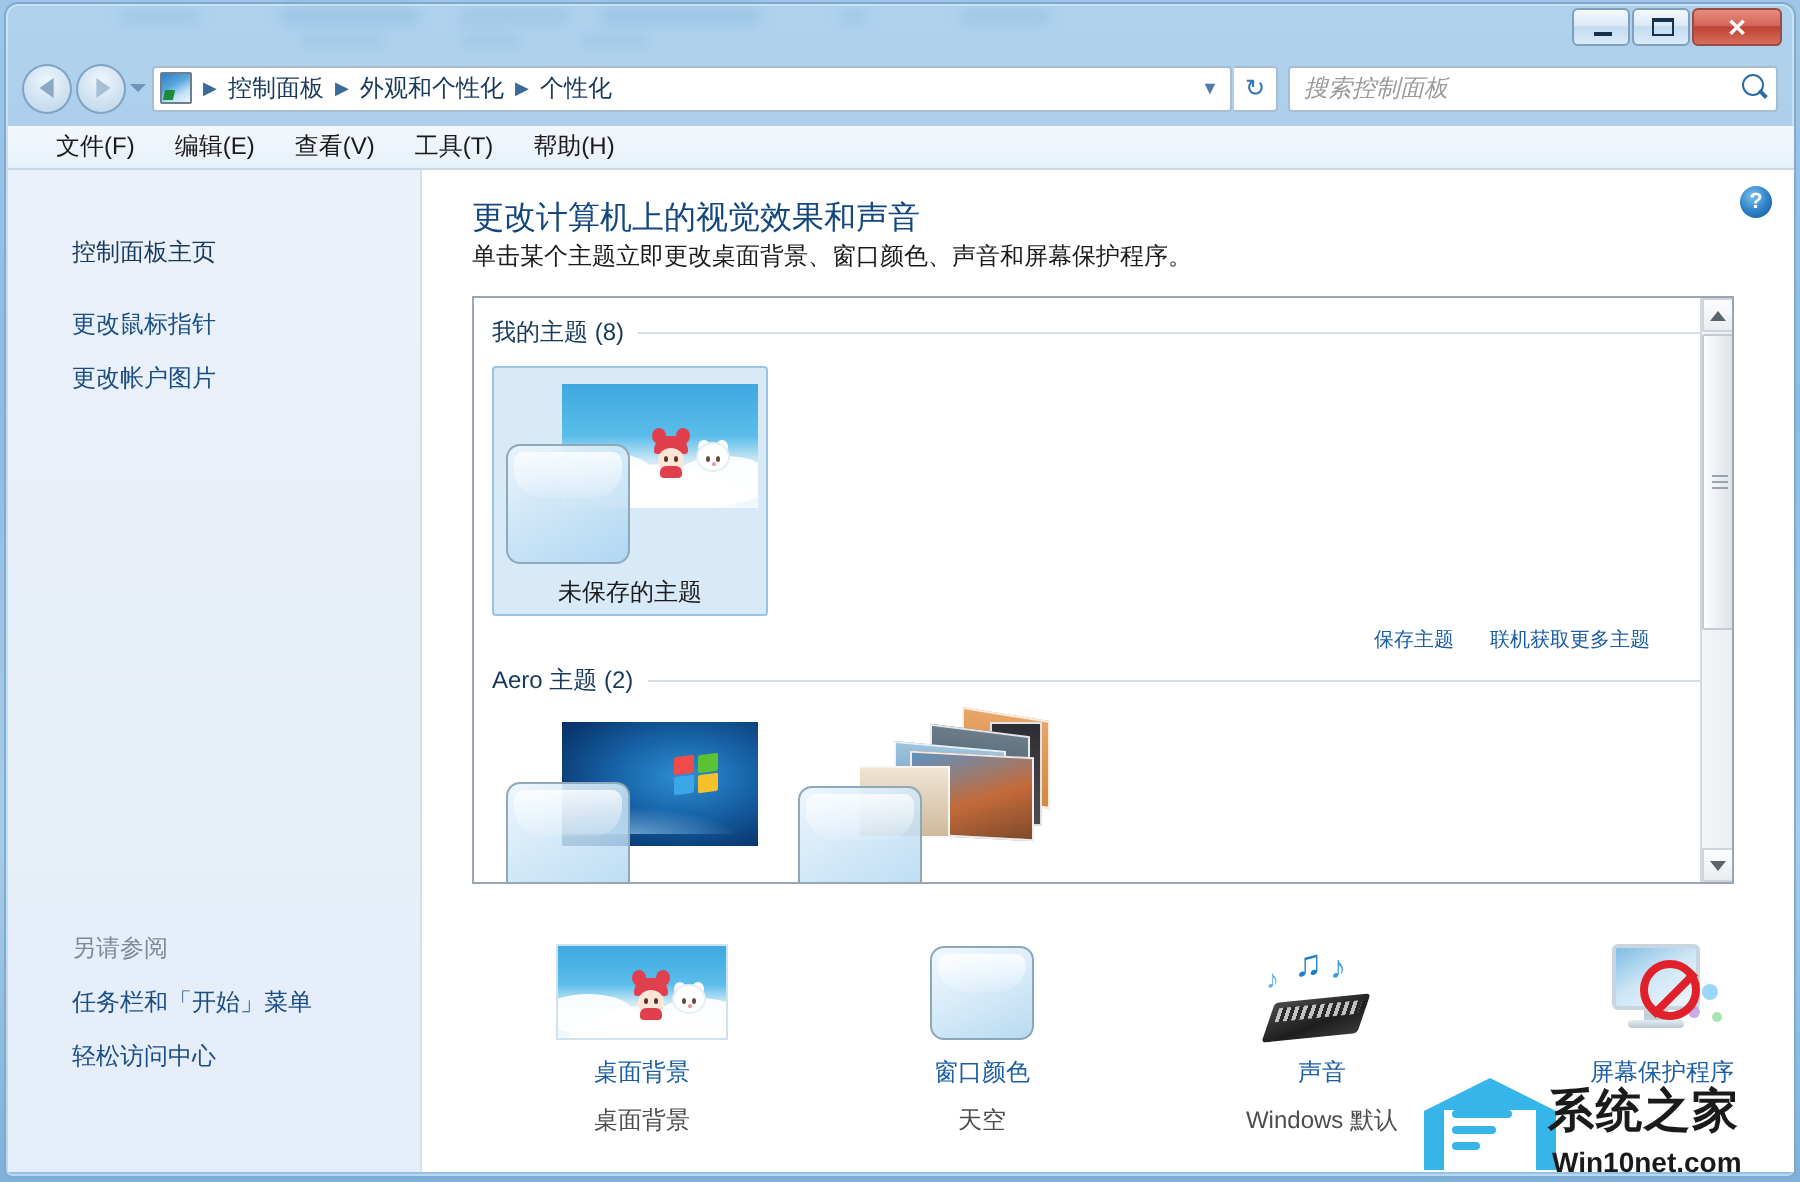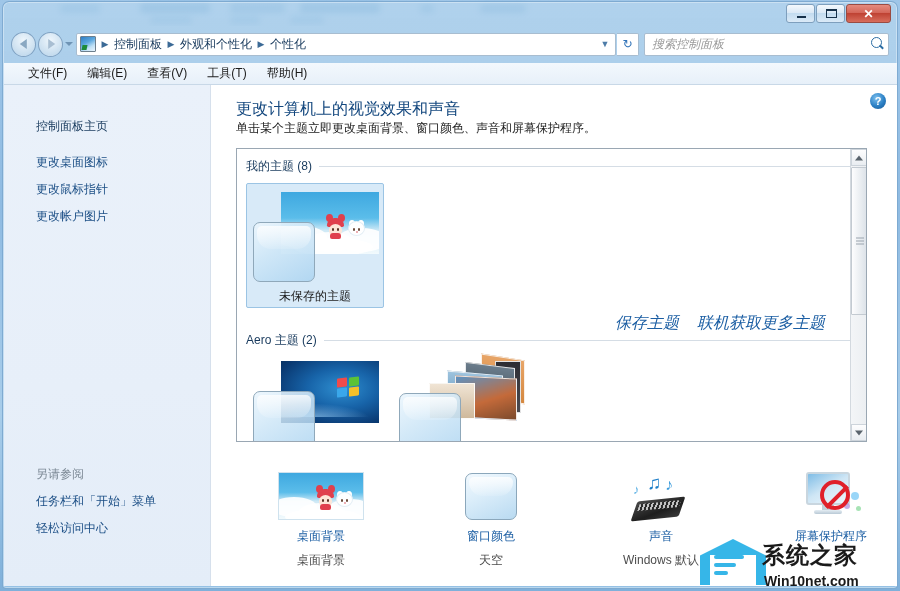--- a/index.html
+++ b/index.html
@@ -225,21 +225,21 @@
   .fan .s1 { left:56px; top:0;  width:44px; height:44px; background:linear-gradient(180deg,#e8a567,#d4873f); transform:skewY(9deg); }
   .fan .s2 { left:40px; top:8px; width:50px; height:40px; background:linear-gradient(180deg,#6b7d8c,#3e4a55); transform:skewY(7deg); }
   .fan .s3 { left:22px; top:16px; width:56px; height:40px; background:linear-gradient(180deg,#9dc3de,#5e8fb5); transform:skewY(5deg); }
   .fan .s4 { left:30px; top:20px; width:62px; height:42px; background:linear-gradient(160deg,#5c93c4 0%,#c46a3a 55%,#7c4a2c 100%); transform:skewY(3deg); }
   .fan .s5 { left:70px; top:4px; width:26px; height:52px; background:linear-gradient(180deg,#2d2d33,#4b4b52); }
   .fan .s6 { left:4px; top:26px; width:46px; height:36px; background:linear-gradient(180deg,#f0e4d4,#cfb99c); }
 
   .links-row {
     position:absolute; right:14px; bottom:10px; display:flex; gap:18px;
   }
-  .tlink { font-size:16px; color:#1b5ea3; cursor:default;font-style:italic; }
+  .tlink { font-size:10px; color:#1b5ea3; cursor:default; }
 
   
   .vscroll {
     position:absolute; right:0; top:0; width:16px; height:292px;
     background:linear-gradient(90deg,#f3f5f7,#eceff2); border-left:1px solid #d3d9df;
   }
   .sb-btn { width:16px; height:17px; position:relative;
     background:linear-gradient(180deg,#fdfdfe,#e9edf1); border:1px solid #cdd4db; }
   .sb-btn.down { position:absolute; bottom:0; }
   .sb-btn .t { position:absolute; left:50%; top:50%; width:0; height:0;
@@ -299,21 +299,21 @@
   .nosign { position:absolute; left:20px; top:10px; width:30px; height:30px; border-radius:50%;
     border:4px solid #e0202a; }
   .nosign::after{ content:""; position:absolute; left:-2px; top:11px; width:30px; height:4px;
     background:#e0202a; transform:rotate(-45deg); }
   .bub { position:absolute; border-radius:50%; }
   .bub.b1 { right:3px; top:22px; width:8px; height:8px; background:rgba(120,200,245,.75); }
   .bub.b2 { right:12px; top:33px; width:6px; height:6px; background:rgba(175,140,220,.7); }
   .bub.b3 { right:1px; top:36px; width:5px; height:5px; background:rgba(130,215,150,.7); }
 
   
-  .watermark { position:absolute; right:18px; bottom:2px; width:182px; height:56px; z-index:40;text-align:right; }
+  .watermark { position:absolute; right:6px; bottom:2px; width:182px; height:56px; z-index:40;text-align:right; }
   .wm-logo { position:absolute; left:0; bottom:4px; width:66px; height:46px; }
   .wm-house { position:absolute; left:0; bottom:0; width:66px; height:46px;
     background:#36b6e8; clip-path:polygon(50% 0,100% 36%,100% 100%,0 100%,0 36%); }
   .wm-cut { position:absolute; left:10px; bottom:0; width:46px; height:30px; background:#fff;
     clip-path:polygon(0 0,100% 0,100% 100%,0 100%); }
   .wm-bars { position:absolute; left:14px; bottom:6px; width:40px; }
   .wm-bars i { display:block; height:4px; background:#36b6e8; margin-bottom:4px; border-radius:2px; }
   .wm-bars i:nth-child(1){ width:30px; } .wm-bars i:nth-child(2){ width:22px; } .wm-bars i:nth-child(3){ width:14px; }
   .wm-text { position:absolute; left:62px; bottom:18px; font-size:23px; font-weight:bold; color:#1a1a1a; letter-spacing:1px; white-space:nowrap; }
   .wm-sub  { position:absolute; left:64px; bottom:0; font-size:14px; color:#1a1a1a; white-space:nowrap;font-weight:bold; }
@@ -386,21 +386,20 @@
     <div class="menuitem">编辑(E)</div>
     <div class="menuitem">查看(V)</div>
     <div class="menuitem">工具(T)</div>
     <div class="menuitem">帮助(H)</div>
   </div>
 
   <div class="content">
 
     <div class="sidebar">
       <div class="side-link home">控制面板主页</div>
-      <div class="side-link">更改桌面图标</div>
       <div class="side-link">更改鼠标指针</div>
       <div class="side-link">更改帐户图片</div>
 
       <div class="side-bottom">
         <div class="side-head">另请参阅</div>
         <div class="side-link">任务栏和「开始」菜单</div>
         <div class="side-link">轻松访问中心</div>
       </div>
     </div>
 

